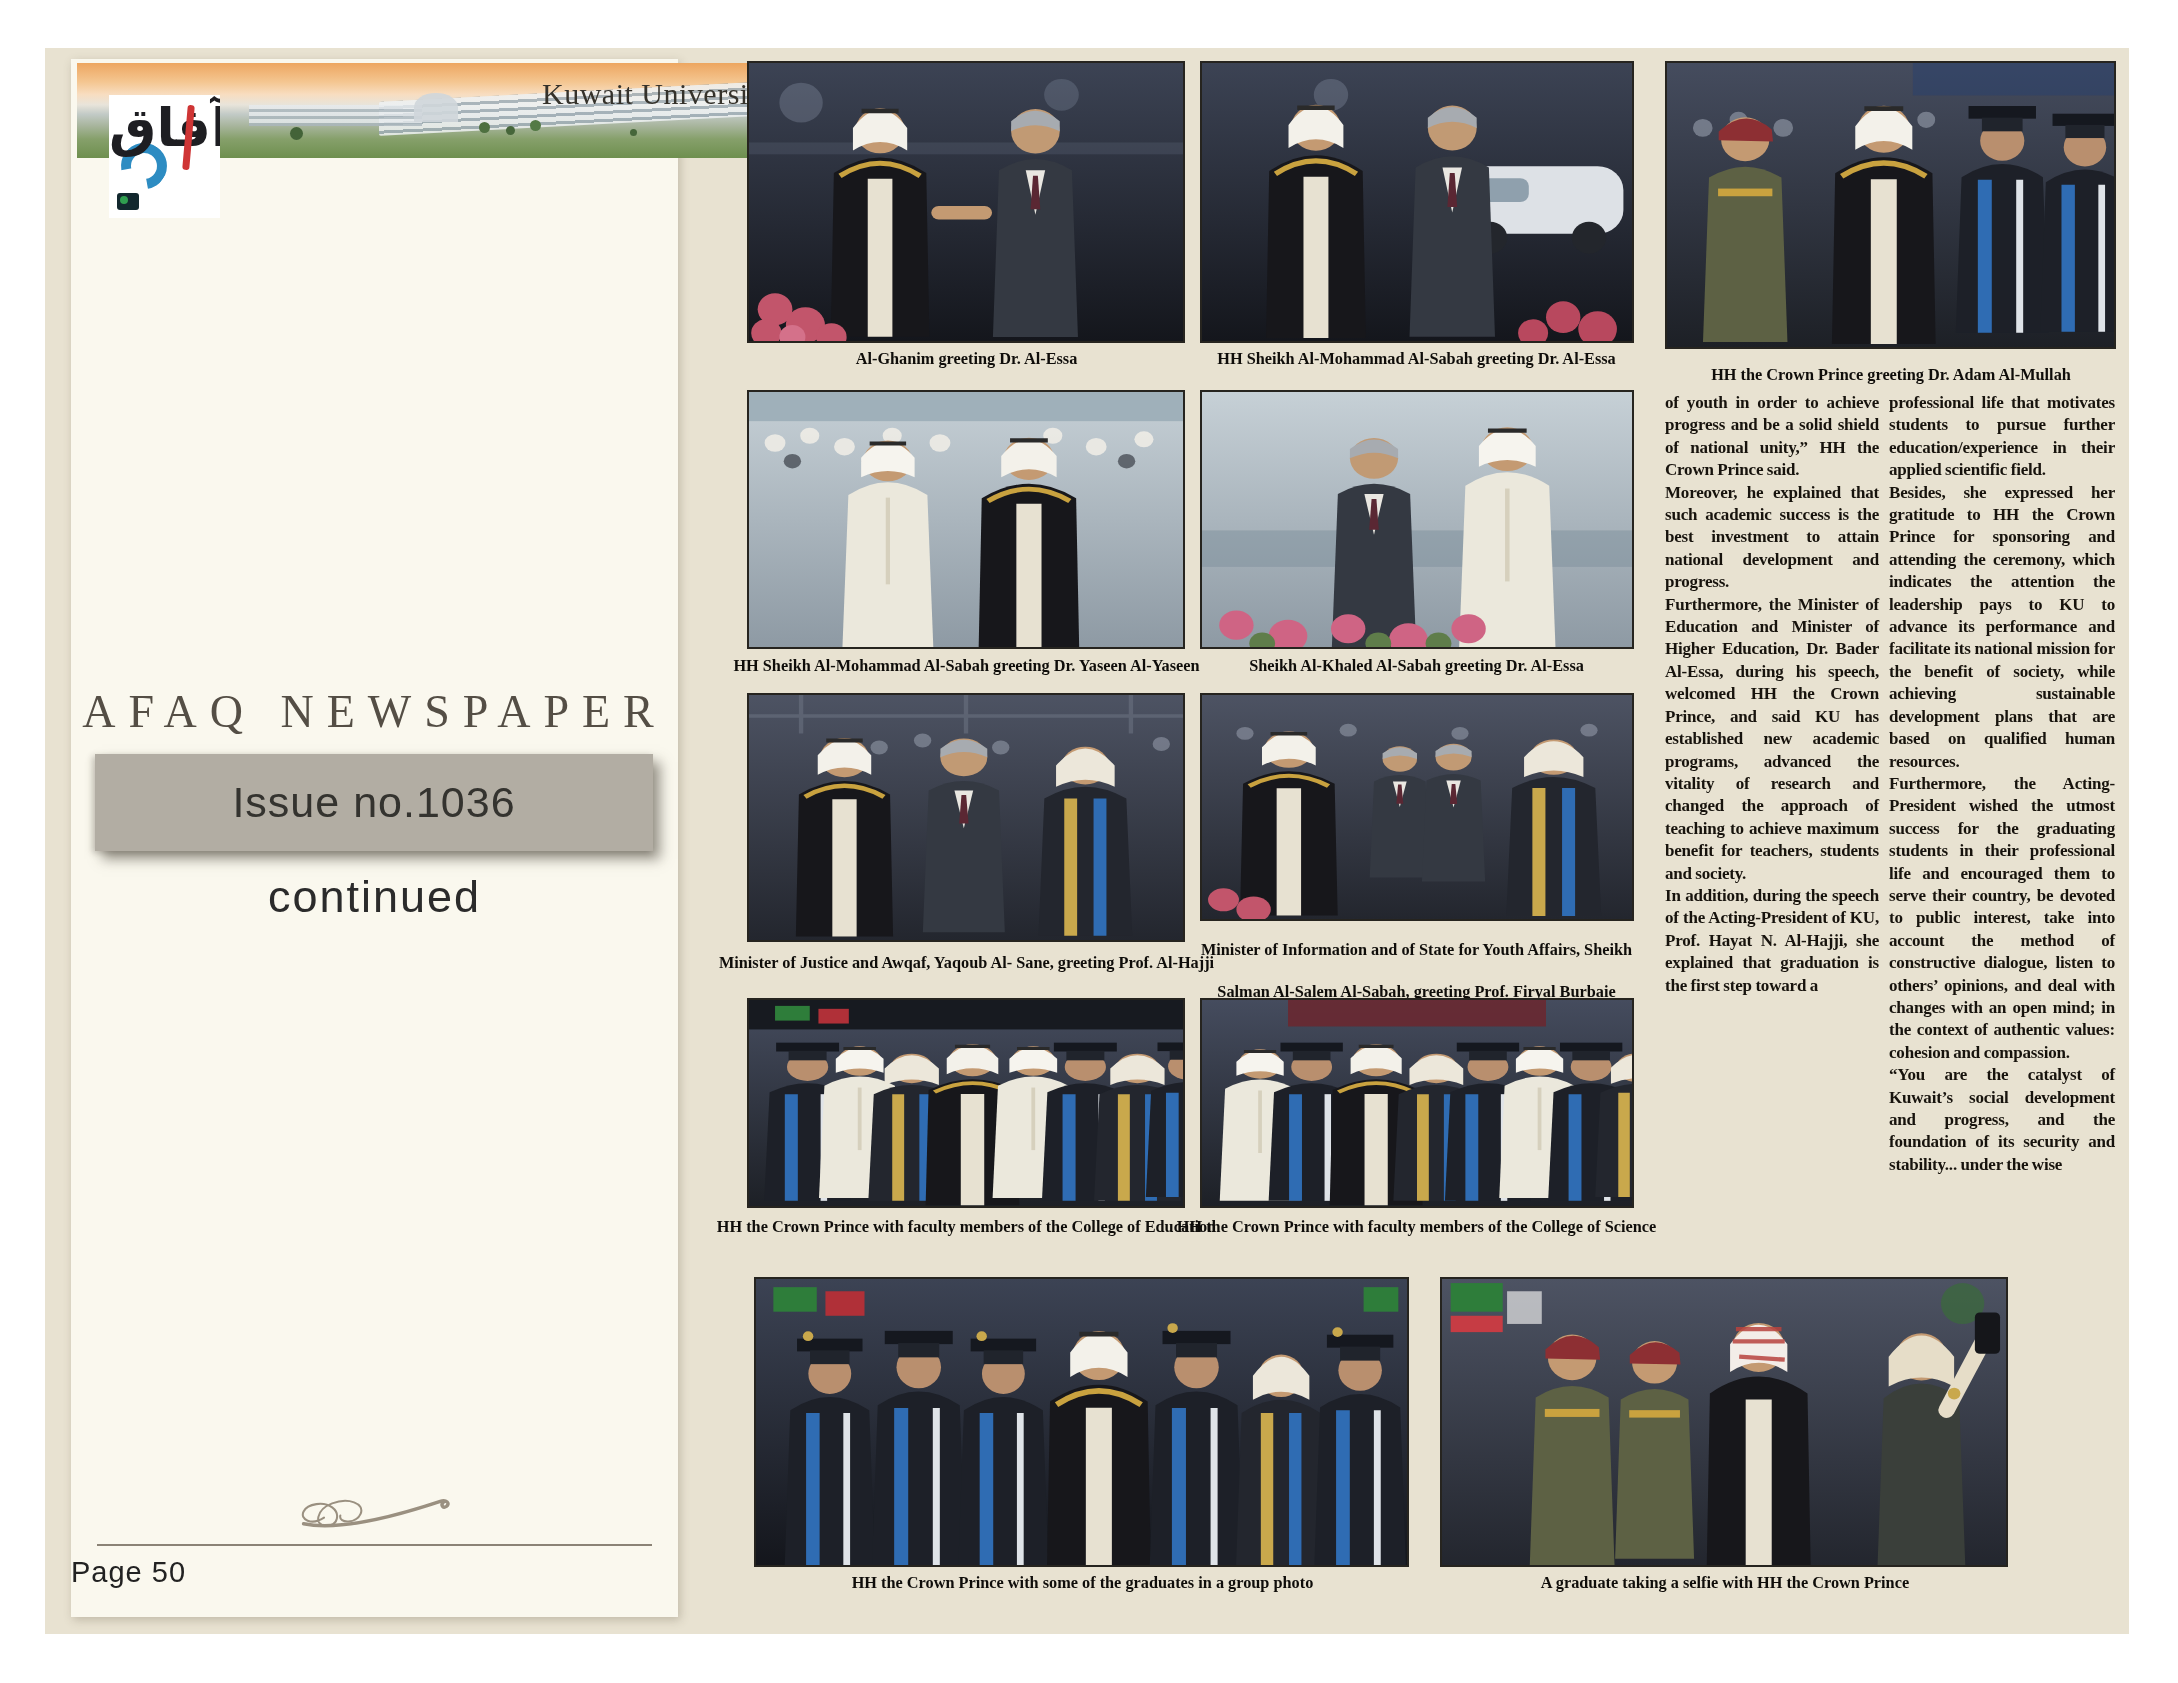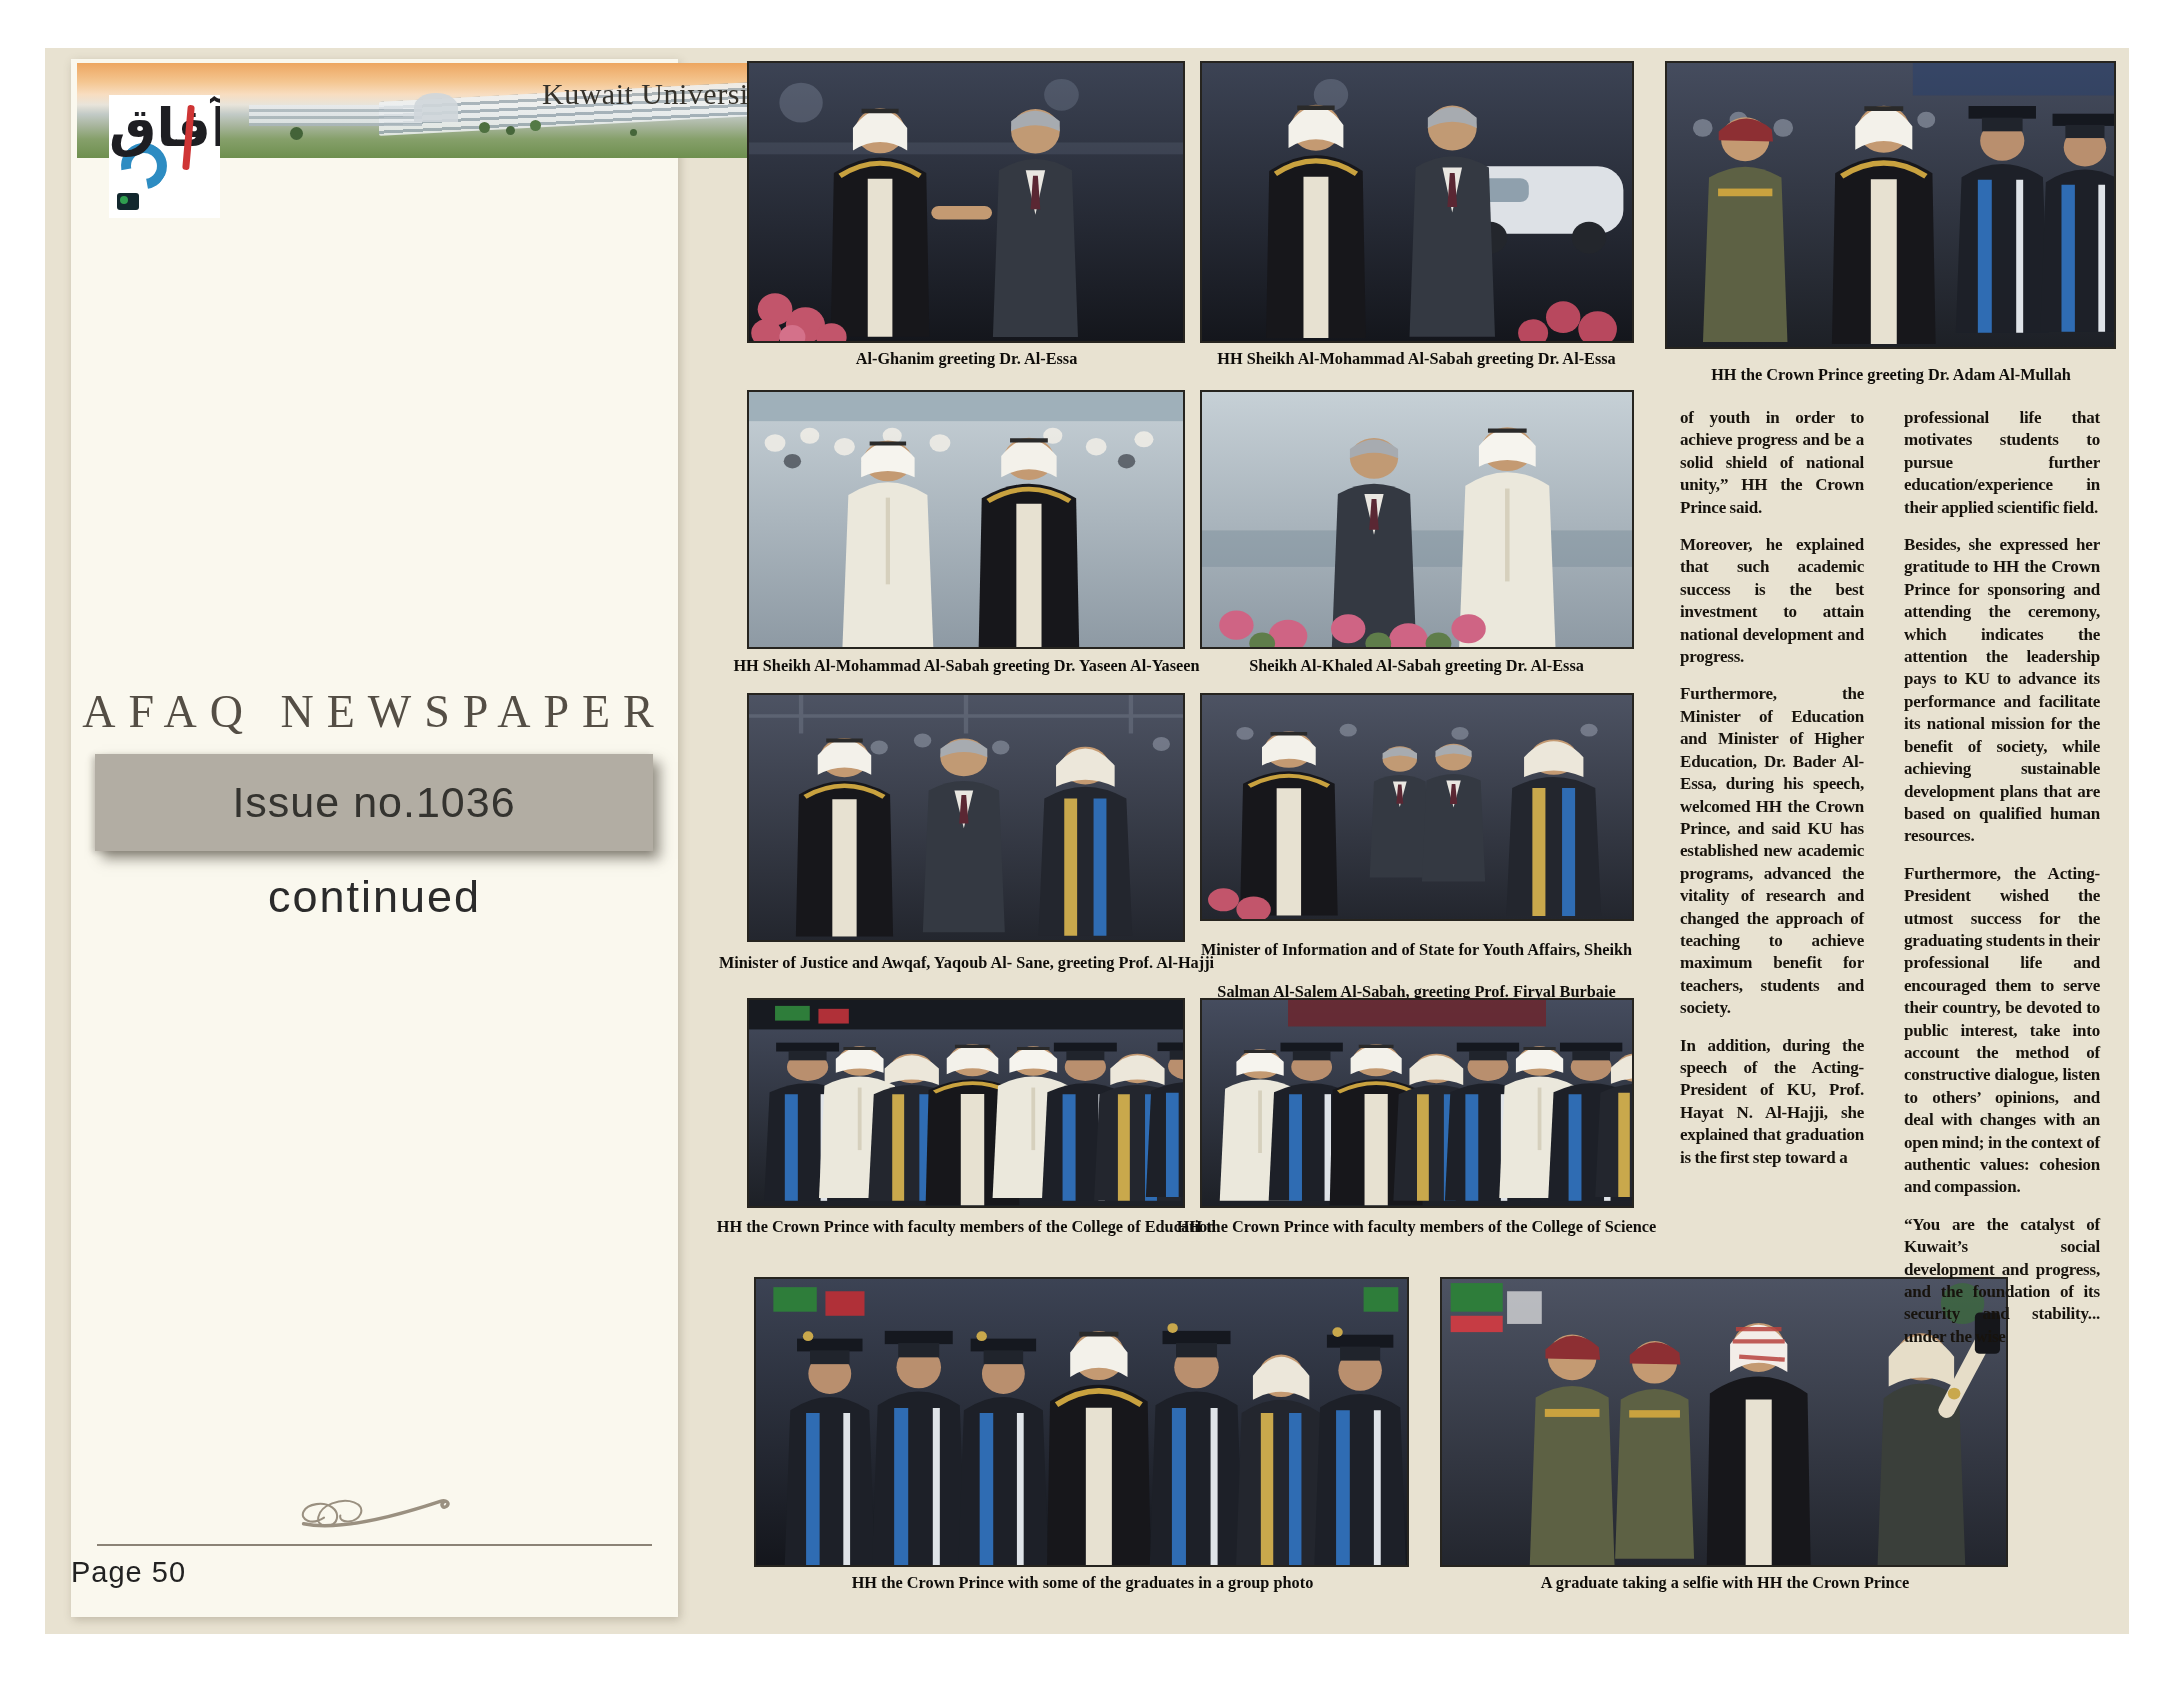--- a/index.html
+++ b/index.html
@@ -72,21 +72,21 @@
   figure.photo svg { display:block; width:100%; height:100%; }
 
   .cap { position:absolute; text-align:center; white-space:nowrap;
          font:700 16.3px/1.3 "Liberation Serif", serif; color:#0f0d0a; }
   .cap.wrap { white-space:normal; line-height:42px; }
 
   
   .col { position:absolute; top:392px; text-align:justify;
          font:700 17px/22.4px "Liberation Serif", serif; color:#17130d;
          letter-spacing:-0.2px; word-spacing:-0.5px; }
-  .col p { margin:15px; }
+  .col p { margin:0; }
 </style>
 </head>
 <body>
 
 <svg width="0" height="0" style="position:absolute" aria-hidden="true">
 <defs>
   <linearGradient id="gNight" x1="0" y1="0" x2="0" y2="1">
         <stop offset="0" stop-color="#3c4354"></stop>
         <stop offset="1" stop-color="#14161c"></stop>
       </linearGradient>

